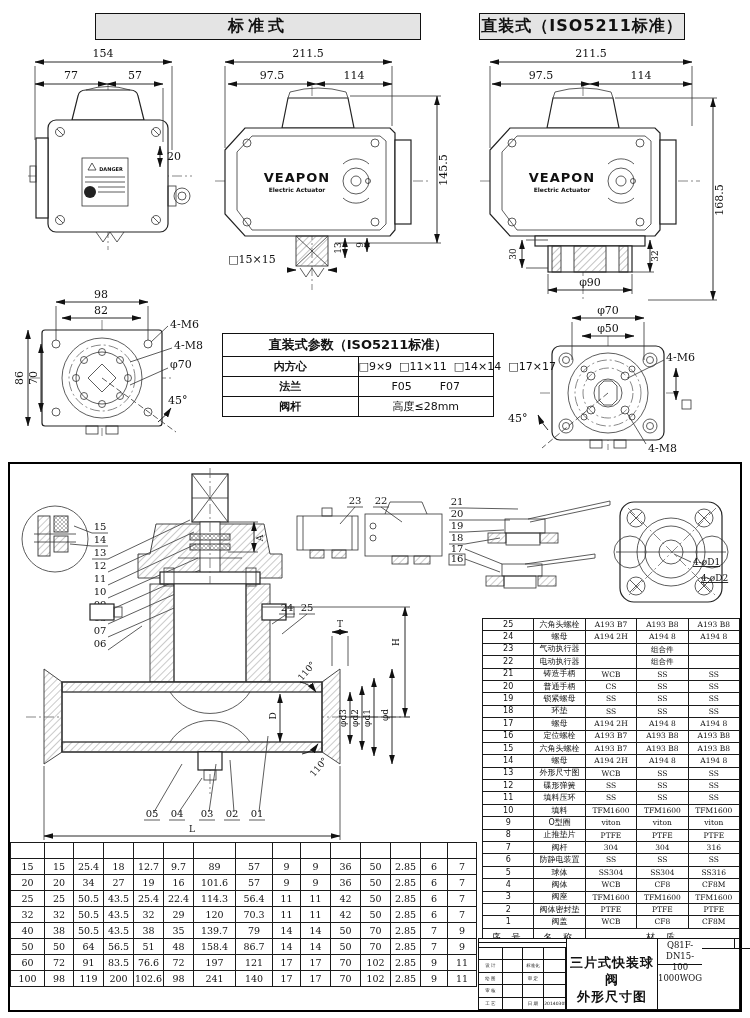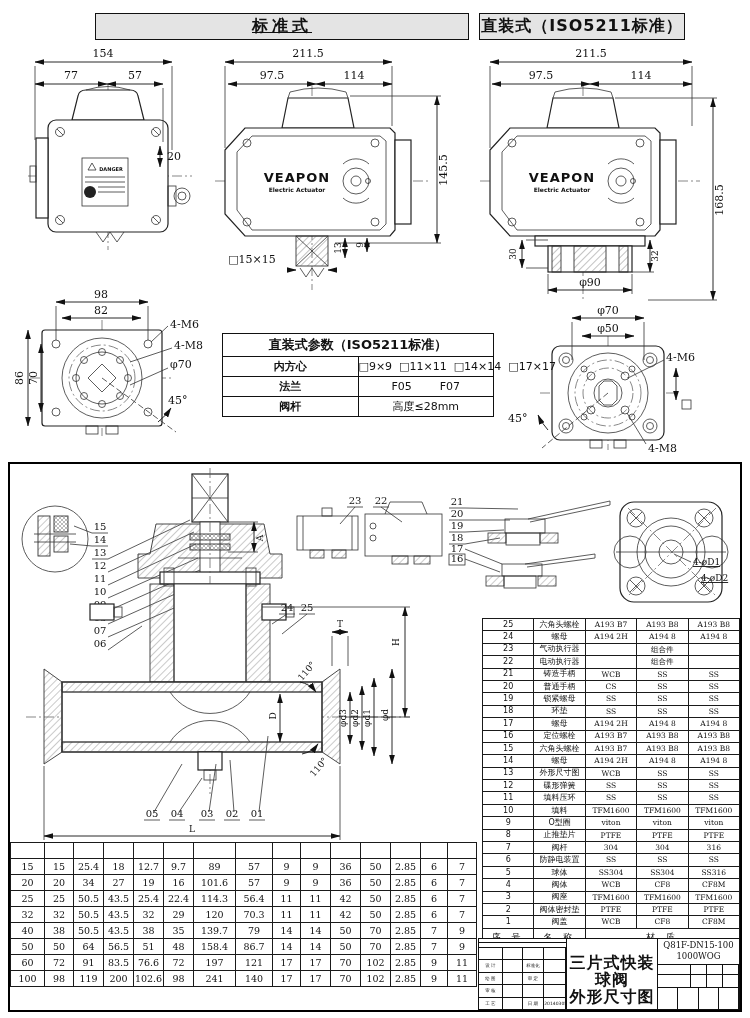--- a/index.html
+++ b/index.html
@@ -49,43 +49,43 @@
   .tb-rev-empty:first-child{border-top:none;}
   .tb-left .tc{font-size:4.5px;line-height:11px;text-align:center;}
   .tb-revhead .tc{line-height:9px;}
   .tb-revhead{height:9px;}
   .tb-left .tb-row{height:11.5px;}
   .tb-left .tc:nth-child(1){width:24px;}
   .tb-left .tc:nth-child(2){width:20px;}
   .tb-left .tc:nth-child(3){width:22px;}
   .tb-left .tc:nth-child(4){width:22px;border-right:none;}
   .tb-mid{width:91px;border-right:1px solid #111;box-sizing:border-box;text-align:center;
-          font-size:16px;font-weight:bold;padding-top:15px;line-height:17px;letter-spacing:1px;}
-  .tb-right{width:81px;display:flex;flex-direction:column;box-sizing:border-box;}
+          font-size:13px;font-weight:bold;padding-top:15px;line-height:17px;letter-spacing:1px;}
+  .tb-right{width:81px;display:flex;flex-direction:row;box-sizing:border-box;}
   .tb-model{height:24px;border-bottom:1px solid #111;text-align:center;font-family:"DejaVu Serif",serif;
             font-size:8.5px;line-height:11px;padding-top:1px;}
   .tb-marks{display:flex;height:9px;border-bottom:1px solid #111;}
   .tb-marks .tc{font-size:4.5px;line-height:9px;text-align:center;}
   .tb-marks .tc:nth-child(1){width:33px;}
   .tb-marks .tc:nth-child(2),.tb-marks .tc:nth-child(3){width:16px;}
   .tb-marks .tc:nth-child(4){width:16px;border-right:none;}
   .tb-empty{height:12px;}
   .tb-sheet{display:flex;flex:1;}
   .tb-sheet .tc{font-size:6px;text-align:center;line-height:24px;}
   .tb-sheet .tc:nth-child(1){width:20px;}
   .tb-sheet .tc:nth-child(2){width:21px;}
   .tb-sheet .tc:nth-child(3){width:20px;}
   .tb-sheet .tc:nth-child(4){width:20px;border-right:none;}
 </style>
 </head>
 <body>
 
 <div id="page">
 
-  <div class="hdr" style="left:95px;top:13px;width:374px;text-decoration:underline;">标准式</div>
+  <div class="hdr" style="left:95px;top:13px;width:326px;">标准式</div>
   <div class="hdr" style="left:479px;top:13px;width:206px;letter-spacing:1px;">直装式（ISO5211标准）</div>
 
   <svg width="750" height="458" viewBox="0 0 750 458">
     <defs>
       <marker id="ar1" viewBox="0 0 10 6" refX="9.5" refY="3" markerWidth="11" markerHeight="7" orient="auto-start-reverse">
         <path d="M0,0 L10,3 L0,6 Z" fill="#111"></path>
       </marker>
       <pattern id="hp1" width="5" height="5" patternUnits="userSpaceOnUse" patternTransform="rotate(45)">
         <line x1="0" y1="0" x2="0" y2="5" stroke="#666" stroke-width="0.8"></line>
       </pattern>

